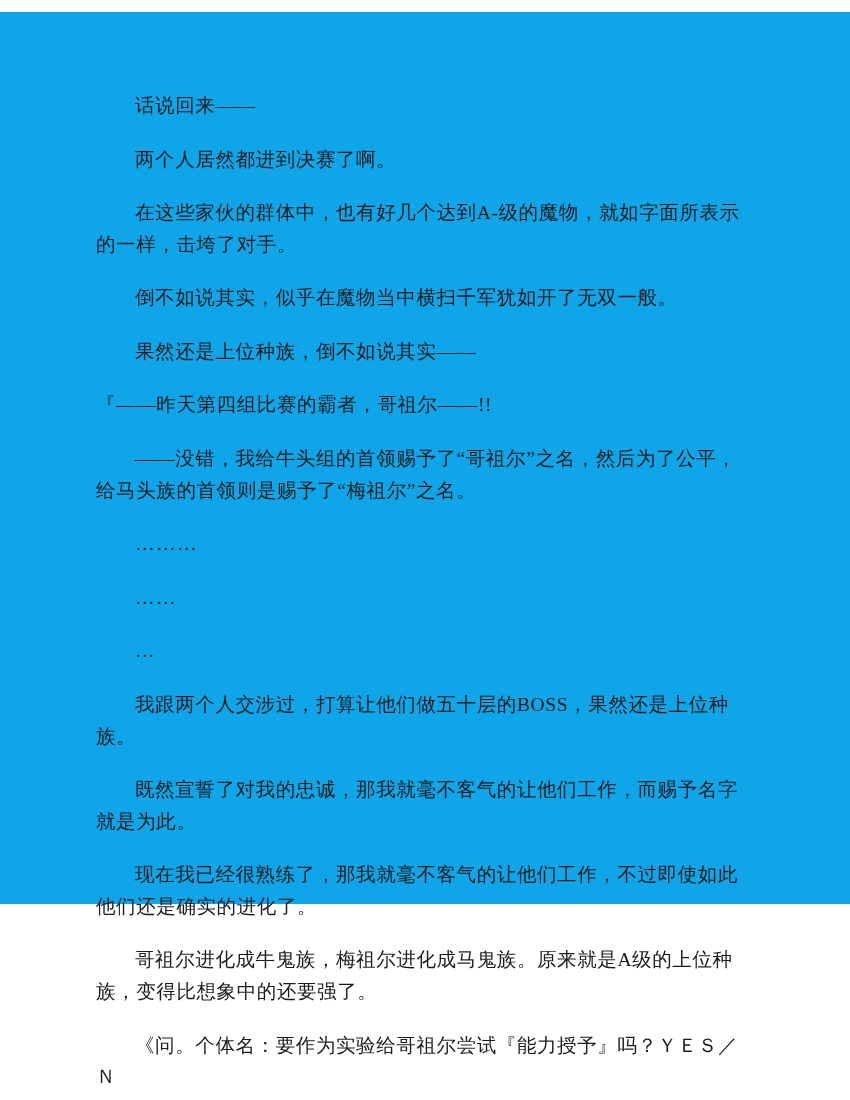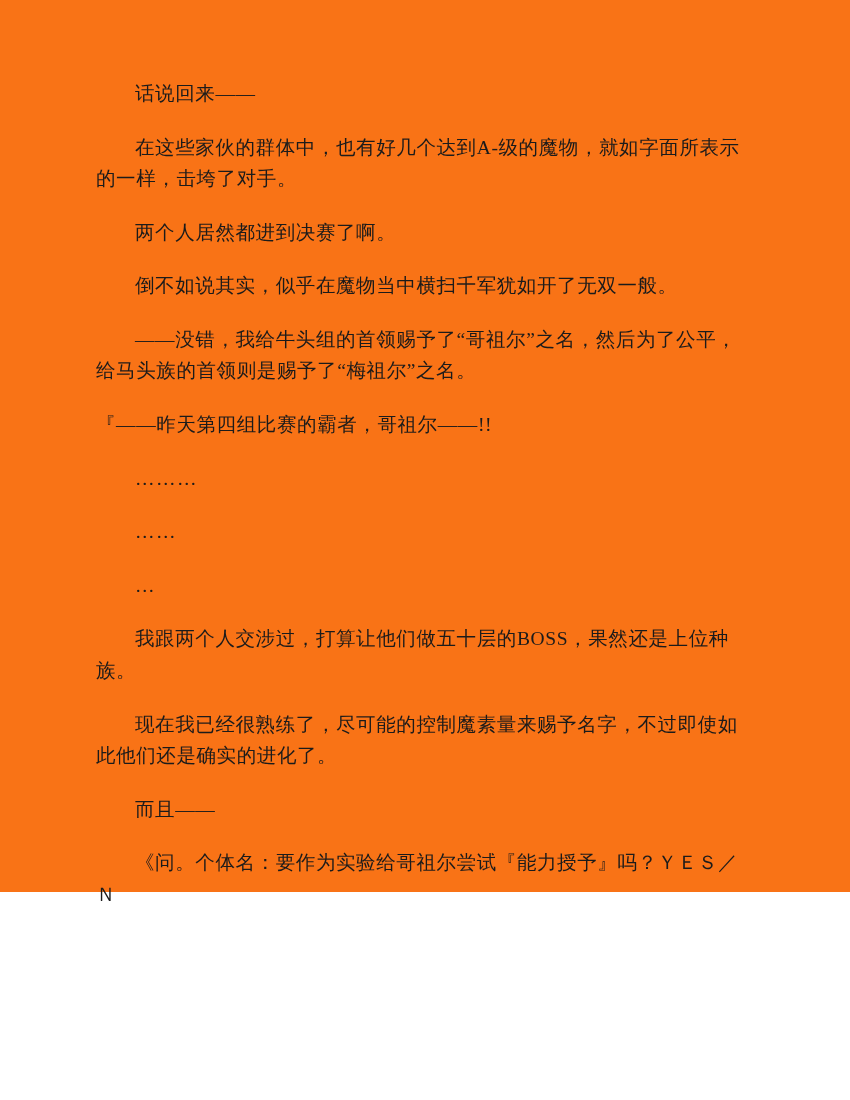--- a/index.html
+++ b/index.html
@@ -12,21 +12,22 @@
     height: 1100px;
     font-family: "Liberation Serif", "DejaVu Serif", serif;
     color: #1b1b1b;
     overflow: hidden;
   }
   .page {
     position: relative;
     width: 850px;
     height: 892px;
     box-sizing: border-box;
-    background: #f97316;
+    background: #0ea5e9;
+    margin-top: 12px;
   }
   .page-body {
     position: absolute;
     left: 96px;
     top: 78px;
     width: 660px;
   }
   p.para {
     margin: 0 0 22px 0;
     font-size: 19.5px;
@@ -47,27 +48,29 @@
     letter-spacing: 1.5px;
   }
 </style>
 </head>
 <body>
 
 <div class="page">
   <div class="page-body">
 
     <p class="para indent">话说回来——</p>
+    <p class="para indent">两个人居然都进到决赛了啊。</p>
     <p class="para indent">在这些家伙的群体中，也有好几个达到A-级的魔物，就如字面所表示的一样，击垮了对手。</p>
-    <p class="para indent">两个人居然都进到决赛了啊。</p>
     <p class="para indent">倒不如说其实，似乎在魔物当中横扫千军犹如开了无双一般。</p>
+    <p class="para indent">果然还是上位种族，倒不如说其实——</p>
+    <p class="para noindent">『——昨天第四组比赛的霸者，哥祖尔——!!</p>
     <p class="para indent">——没错，我给牛头组的首领赐予了“哥祖尔”之名，然后为了公平，给马头族的首领则是赐予了“梅祖尔”之名。</p>
-    <p class="para noindent">『——昨天第四组比赛的霸者，哥祖尔——!!</p>
     <p class="para dots">………</p>
     <p class="para dots">……</p>
     <p class="para dots">…</p>
     <p class="para indent">我跟两个人交涉过，打算让他们做五十层的BOSS，果然还是上位种族。</p>
-    <p class="para indent">现在我已经很熟练了，尽可能的控制魔素量来赐予名字，不过即使如此他们还是确实的进化了。</p>
-    <p class="para indent">而且——</p>
+    <p class="para indent">既然宣誓了对我的忠诚，那我就毫不客气的让他们工作，而赐予名字就是为此。</p>
+    <p class="para indent">现在我已经很熟练了，那我就毫不客气的让他们工作，不过即使如此他们还是确实的进化了。</p>
+    <p class="para indent">哥祖尔进化成牛鬼族，梅祖尔进化成马鬼族。原来就是A级的上位种族，变得比想象中的还要强了。</p>
     <p class="para indent">《问。个体名：要作为实验给哥祖尔尝试『能力授予』吗？ＹＥＳ／Ｎ</p>
 
   </div>
 </div>
 
 </body></html>

